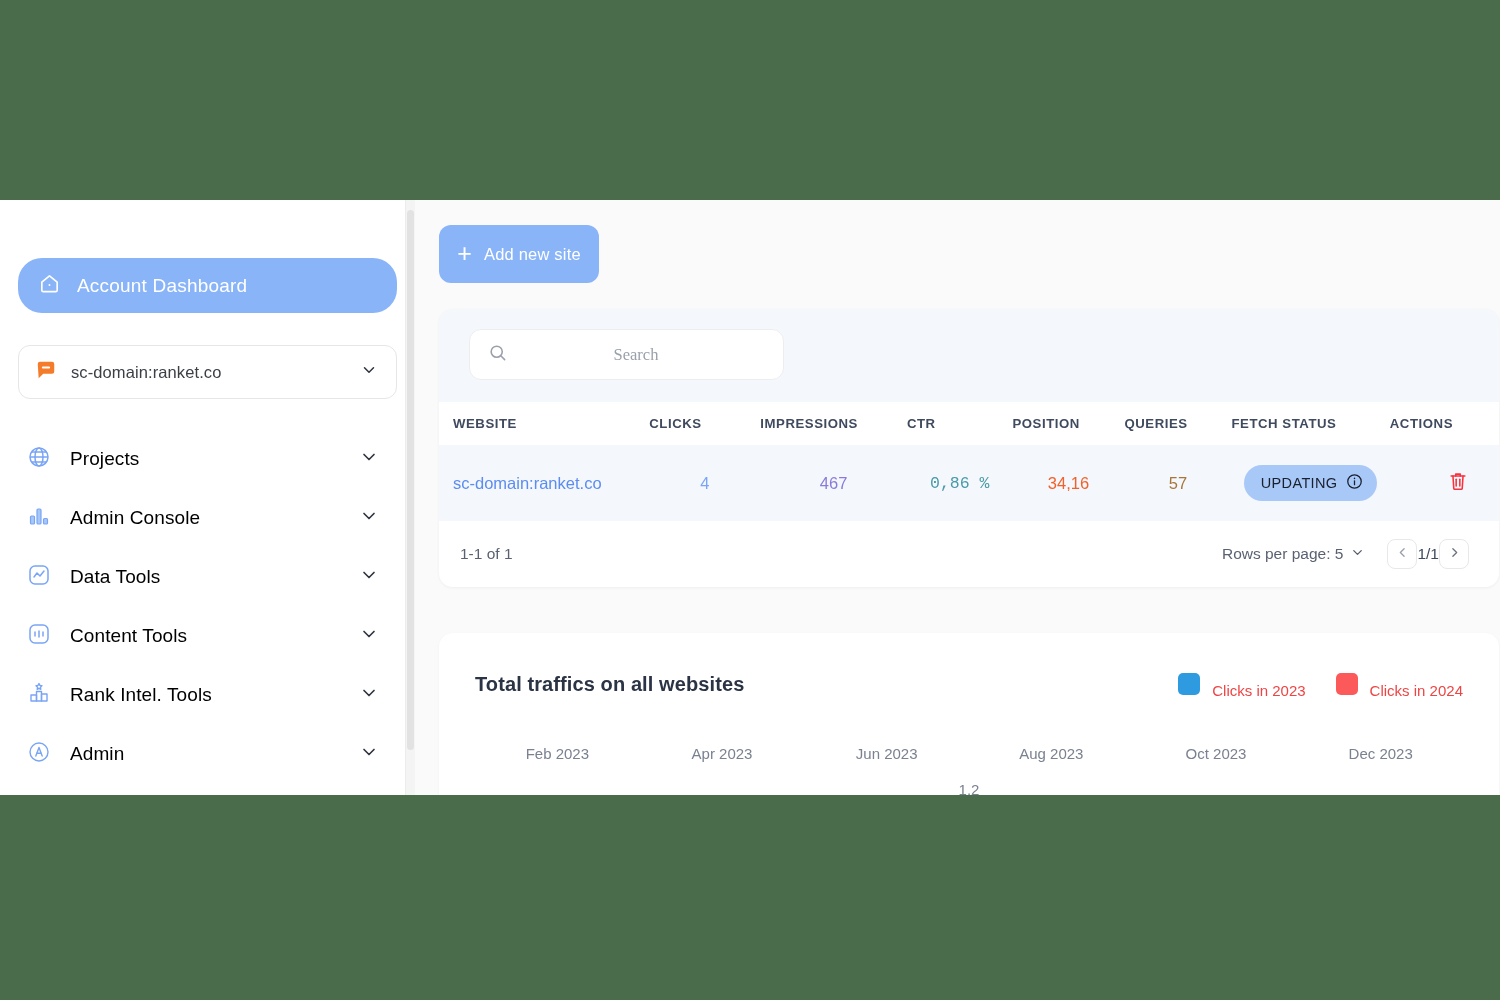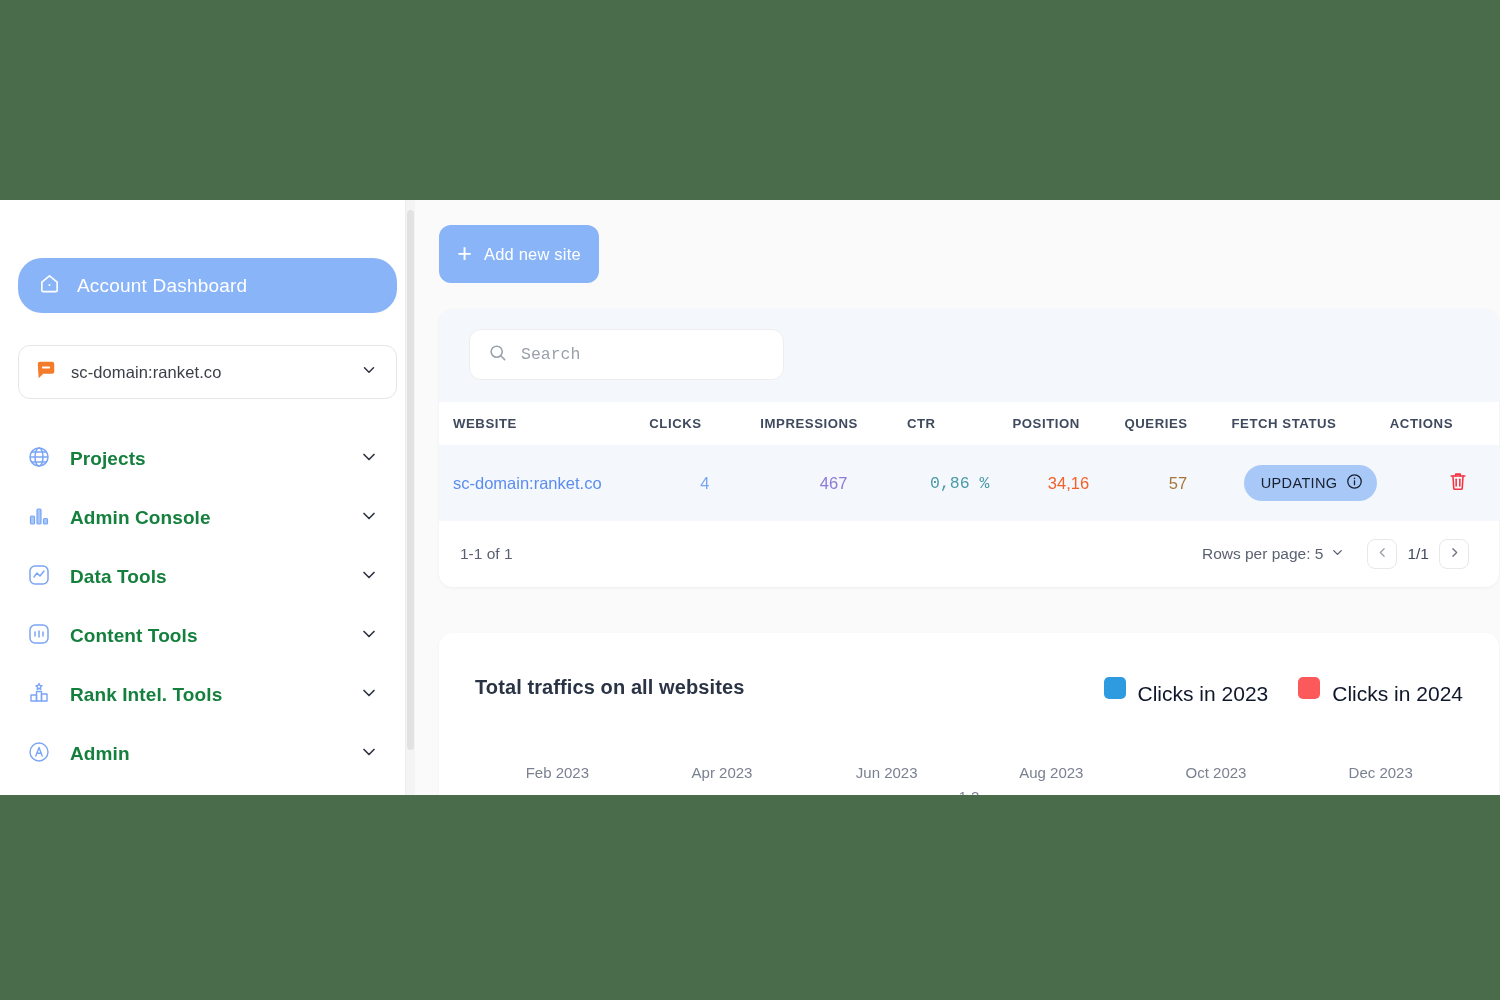--- a/index.html
+++ b/index.html
@@ -81,23 +81,22 @@
   .nav-item {
     height: 59px;
     display: flex; align-items: center;
     padding: 0 36px 0 27px;
     gap: 19px;
     cursor: pointer;
   }
   .nav-item .nlabel {
     flex: 1;
     font-size: 19px;
-    color: #15803d;
+    color: #000000;
     letter-spacing: .1px;
-    font-weight: bold;
   }
   .chev { color: #2d3340; }
 
   
   #main {
     flex: 1;
     position: relative;
     padding: 25px 0 0 24px;
     overflow: hidden;
   }
@@ -131,24 +130,25 @@
     background: #fff;
     border: 1px solid #ededed;
     border-radius: 12px;
     display: flex; align-items: center;
     padding-left: 18px;
     gap: 14px;
   }
   #search-input {
     border: none; outline: none;
     background: transparent;
-    font-family: Liberation Mono, monospace;
+    font-family: Liberation Serif, serif;
     font-size: 16.5px;
     color: #3b3f46;
     width: 230px;
+    text-align: center;
   }
   #search-input::placeholder { color: #9aa0ab; }
 
   table { width: 100%; border-collapse: collapse; }
   thead tr { background: #ffffff; height: 43px; }
   thead th {
     font-size: 13.2px;
     font-weight: 600;
     color: #3f4a5e;
     letter-spacing: .55px;
@@ -196,21 +196,21 @@
   .count-text { font-size: 15.5px; color: #5a6272; }
   .footer-right {
     margin-left: auto;
     display: flex; align-items: center; gap: 22px;
   }
   .rpp {
     font-size: 15.5px; color: #5a6272;
     display: flex; align-items: center; gap: 7px;
     cursor: pointer;
   }
-  .pager { display: flex; align-items: center; gap: 10px; }
+  .pager { display: flex; align-items: center; }
   .pg-btn {
     width: 30px; height: 30px;
     border: 1px solid #e8e8e8;
     border-radius: 8px;
     background: #fff;
     display: flex; align-items: center; justify-content: center;
     cursor: pointer; color: #6b7280;
     font-size: 14px;
   }
   .pg-label { font-size: 15.5px; color: #3f4a5e; }
@@ -225,25 +225,25 @@
     height: 260px;
   }
   #chart-head { display: flex; align-items: center; }
   #chart-title {
     font-size: 20px; font-weight: 700;
     color: #2b3445; letter-spacing: .1px;
   }
   #legend { margin-left: auto; display: flex; gap: 30px; align-items: center; }
   .leg { display: flex; align-items: center; gap: 12px; cursor: pointer; }
   .sw { width: 22px; height: 22px; border-radius: 5px; }
-  .leg-text { font-size: 21px; color: #0f172a; margin-top: 13px; }
+  .leg-text { font-size: 15px; color: #ef4444; margin-top: 13px; }
 
   #plot { position: relative; margin-top: 46px; height: 70px; }
   #xticks {
-    display: flex; position: absolute; left: 0; right: 0; top: 12px;
+    display: flex; position: absolute; left: 0; right: 0; top: 0;
   }
   .xtick {
     flex: 1; text-align: center;
     font-size: 15px; color: #7a8190;
   }
   #axis-row {
     position: absolute; left: 0; right: 0; top: 36px;
     display: flex; align-items: center; gap: 8px; flex-direction: column;
   }
   .ylab { font-size: 15px; color: #7a8190; }

